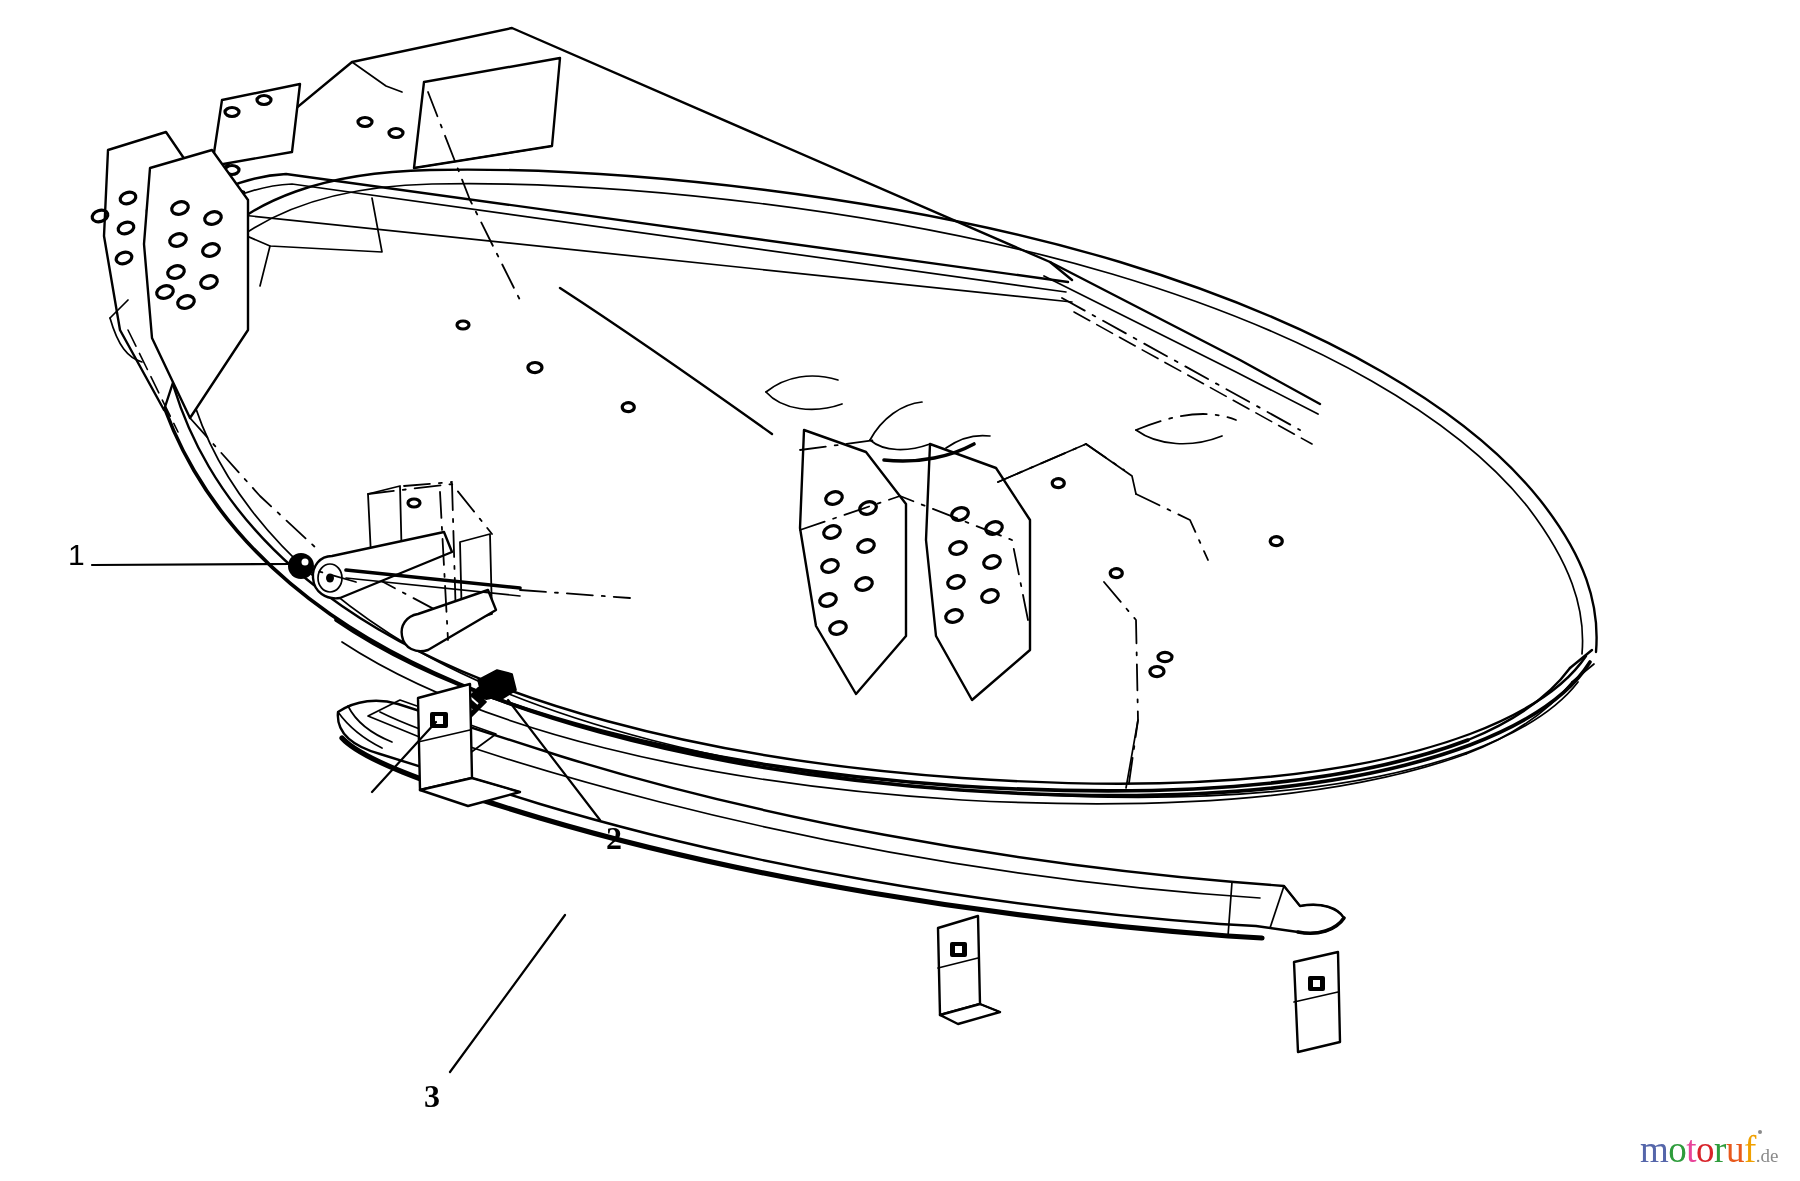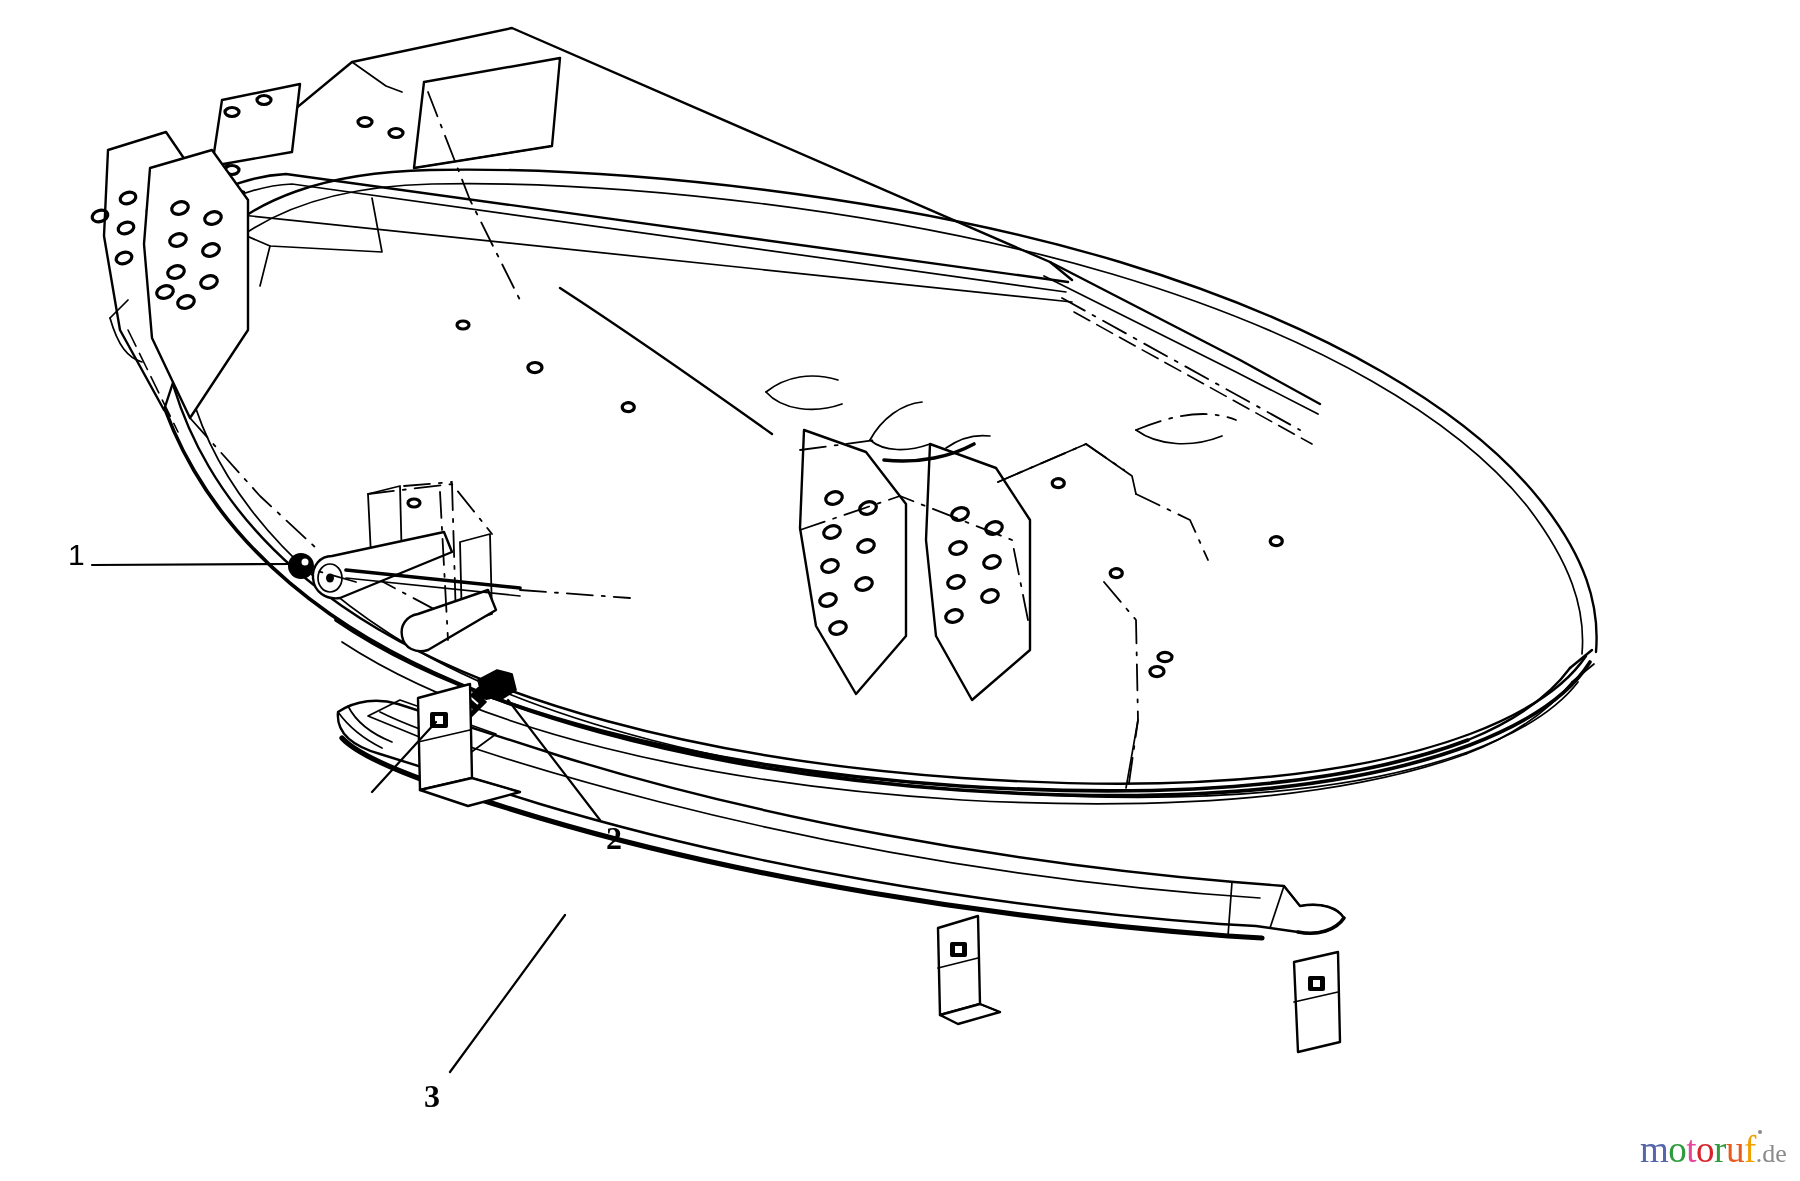--- a/index.html
+++ b/index.html
@@ -34,21 +34,21 @@
     white-space:nowrap;
     user-select:none;
   }
   #logo .l1{color:#5566aa;}
   #logo .l2{color:#2e9c3c;}
   #logo .l3{color:#e8449a;}
   #logo .l4{color:#d8232a;}
   #logo .l5{color:#2e9c3c;}
   #logo .l6{color:#e8591c;}
   #logo .l7{color:#f0a000;}
-  #logo .tld{color:#8a8a8a;font-size:26px;letter-spacing:0;}
+  #logo .tld{color:#8a8a8a;font-size:19px;letter-spacing:0;}
   #logo .dot{
     position:absolute;left:118px;top:2px;width:4px;height:4px;
     background:#8a8a8a;border-radius:50%;
   }
 </style>
 </head>
 <body>
 
 <div id="stage">
 

